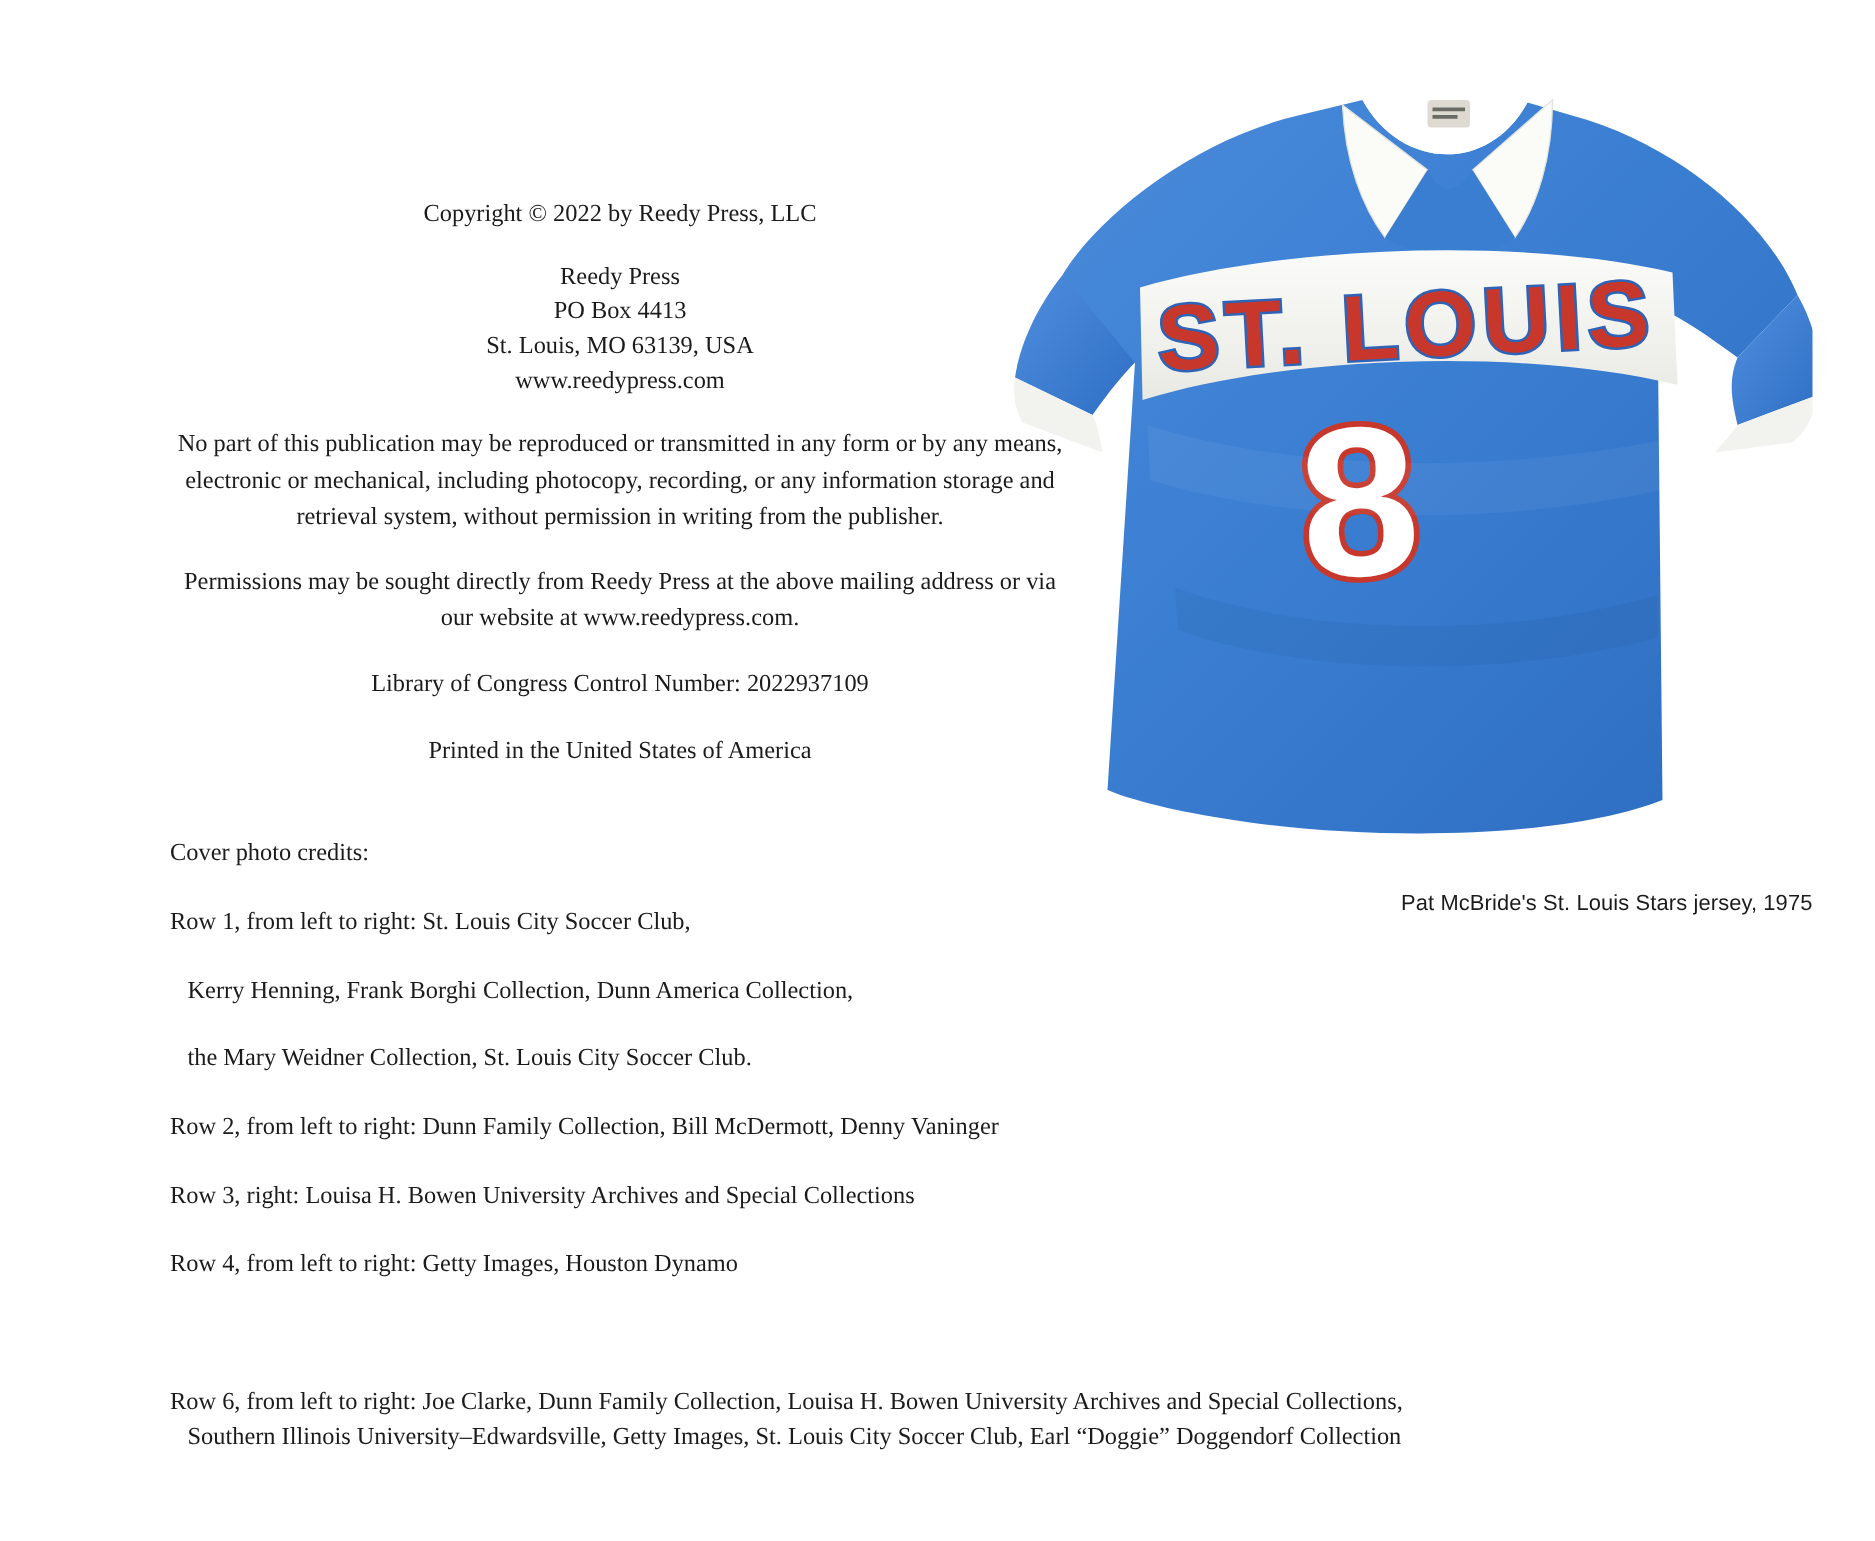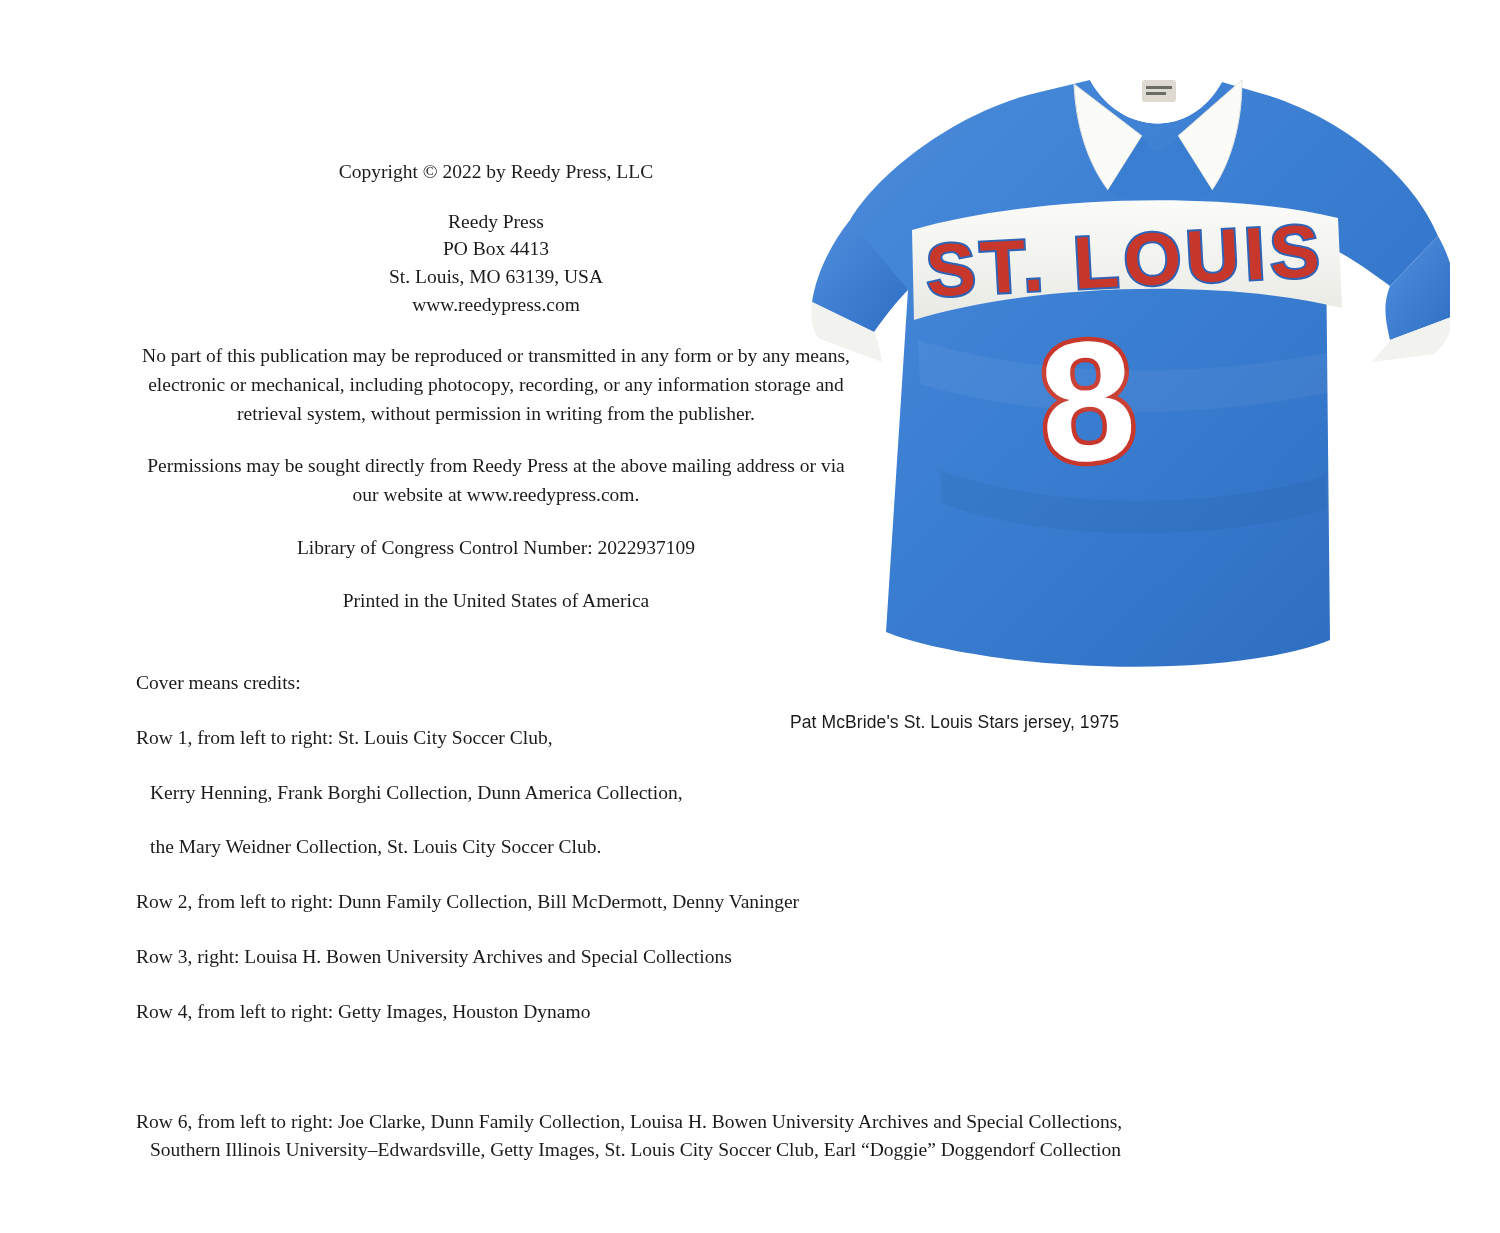--- a/index.html
+++ b/index.html
@@ -69,21 +69,21 @@
     top: 40px;
     width: 660px;
     height: 700px;
   }
 
   .caption {
     position: absolute;
     left: 790px;
     top: 712px;
     width: 660px;
-    text-align: left;
+    text-align: right;
     font-family: "Liberation Sans", sans-serif;
     font-size: 17.5px;
     color: #1b1b1b;
     letter-spacing: 0.1px;
   }
 
   
   .jersey-wrap {
     position: absolute;
     left: 0;
@@ -110,21 +110,21 @@
     <p class="blk para">No part of this publication may be reproduced or transmitted in any form or by any means, electronic or mechanical, including photocopy, recording, or any information storage and retrieval system, without permission in writing from the publisher.</p>
 
     <p class="blk para">Permissions may be sought directly from Reedy Press at the above mailing address or via our website at www.reedypress.com.</p>
 
     <p class="blk single">Library of Congress Control Number: 2022937109</p>
 
 
     <p class="blk single">Printed in the United States of America</p>
 
     <div class="credits">
-      <span>Cover means credits:</span><br>
+      <span>Cover photo credits:</span><br>
       <span>Row 1, from left to right: St. Louis City Soccer Club,</span><br>
       <span class="indent">Kerry Henning, Frank Borghi Collection, Dunn America Collection,</span>
       <span class="indent">the Mary Weidner Collection, St. Louis City Soccer Club.</span>
       <span>Row 2, from left to right: Dunn Family Collection, Bill McDermott, Denny Vaninger</span><br>
       <span>Row 3, right: Louisa H. Bowen University Archives and Special Collections</span><br>
       <span>Row 4, from left to right: Getty Images, Houston Dynamo</span><br>
       <br>
       <span>Row 6, from left to right: Joe Clarke, Dunn Family Collection, Louisa H. Bowen University Archives and Special Collections,</span>
       <span class="indent">Southern Illinois University–Edwardsville, Getty Images, St. Louis City Soccer Club, Earl “Doggie” Doggendorf Collection</span>
     </div>

